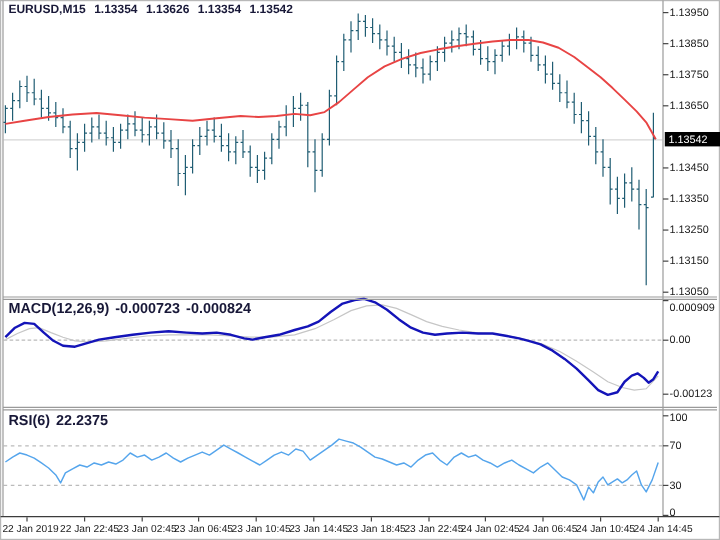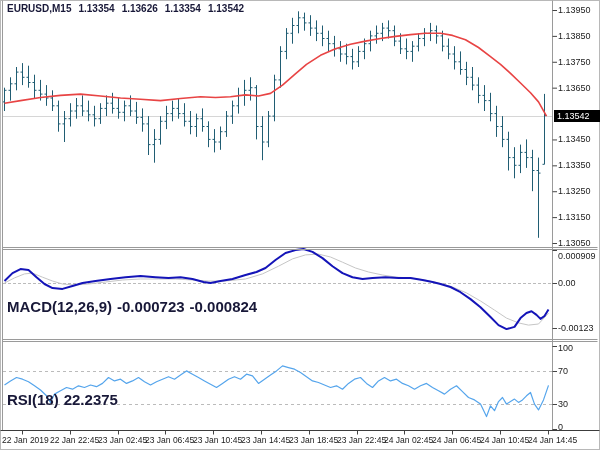--- a/index.html
+++ b/index.html
@@ -3,21 +3,21 @@
 <meta charset="utf-8">
 <style>
   html,body{margin:0;padding:0;background:#fff;}
   #stage{position:relative;width:600px;height:450px;background:#ffffff;overflow:hidden;
          font-family:"Liberation Sans",sans-serif;}
   svg{position:absolute;left:0;top:0;}
   svg text{font-family:"Liberation Sans",sans-serif;}
   .lbl{position:absolute;white-space:nowrap;color:#181838;text-align:right;}
   #chart-title{left:7px;top:3px;font-size:10px;font-weight:bold;}
   #chart-title span{margin-right:7px;}
-  .ind-label{font-size:15px;font-weight:bold;margin-top:48px;}
+  .ind-label{font-size:12px;font-weight:bold;}
   .ind-label span{margin-right:5px;}
   #macd-label{left:7px;top:250px;}
   #rsi-label{left:7px;top:343px;}
   #price-badge{position:absolute;left:554px;width:44px;height:12px;line-height:12px;
                background:#000;color:#fff;font-size:9px;padding-left:3px;}
 </style>
 </head>
 <body>
 
 <div id="stage">
@@ -99,17 +99,17 @@
 
   <div class="lbl" id="chart-title">
     <span>EURUSD,M15</span><span>1.13354</span><span>1.13626</span><span>1.13354</span><span>1.13542</span>
   </div>
 
   <div class="lbl ind-label" id="macd-label">
     <span>MACD(12,26,9)</span><span>-0.000723</span><span>-0.000824</span>
   </div>
 
   <div class="lbl ind-label" id="rsi-label">
-    <span>RSI(18)</span><span>22.2375</span>
+    <span>RSI(6)</span><span>22.2375</span>
   </div>
 
   <div id="price-badge" style="top: 110px;">1.13542</div>
 </div>
 
 </body></html>

